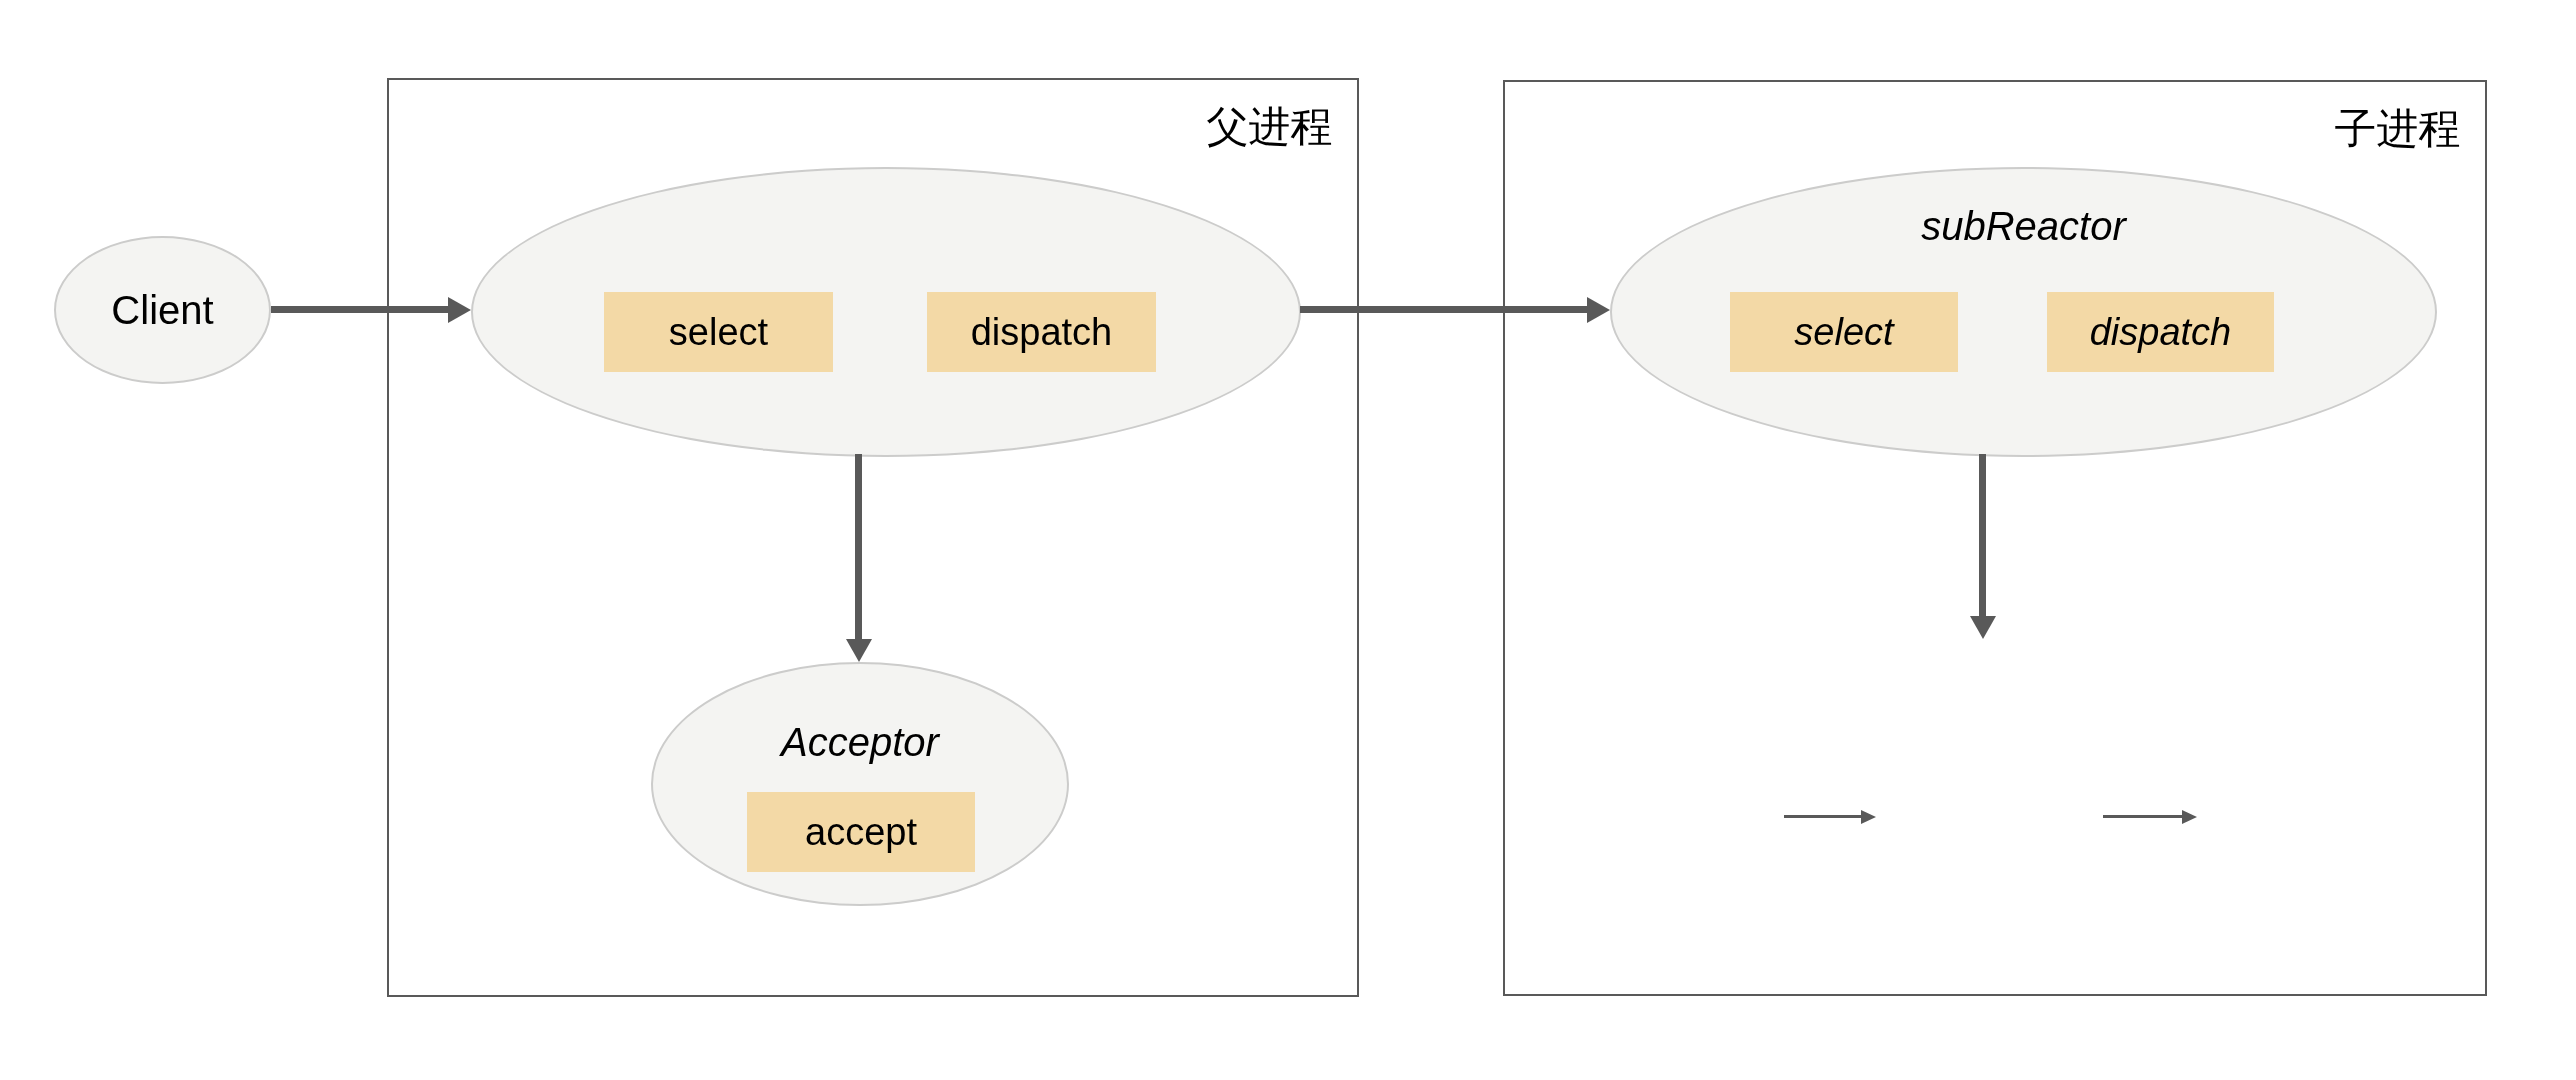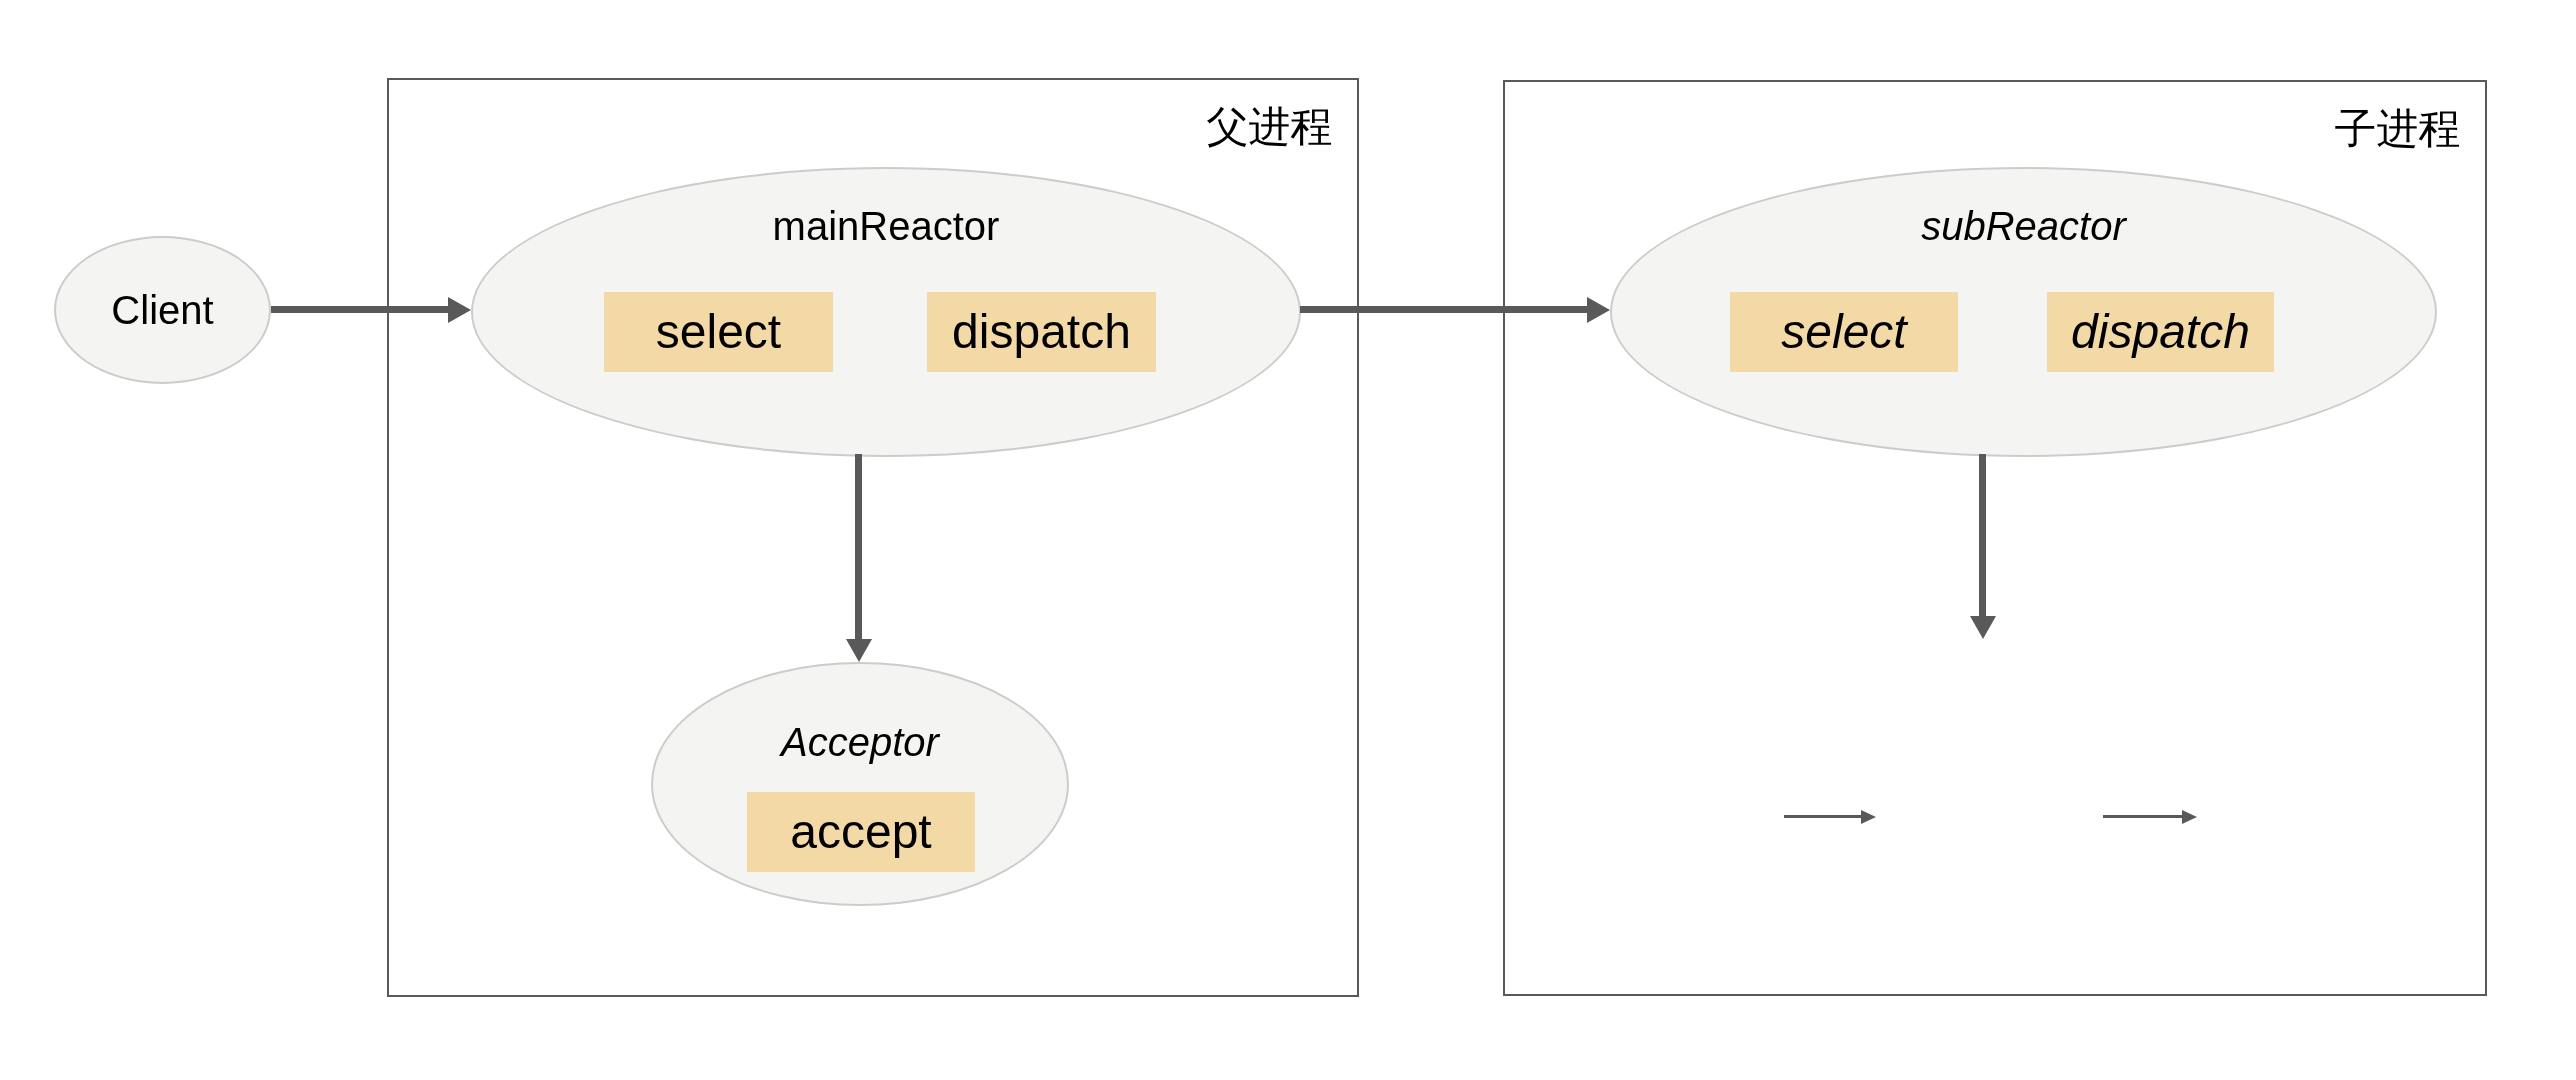--- a/index.html
+++ b/index.html
@@ -58,21 +58,21 @@
     font-size: 40px;
     white-space: nowrap;
   }
   
   .op-box {
     position: absolute;
     background: var(--op-box-fill, #f3d9a6);
     display: flex;
     align-items: center;
     justify-content: center;
-    font-size: 48px;
+    font-size: 38px;
     line-height: 1;
     white-space: nowrap;
     box-sizing: border-box;
   }
   
   .arrow-h {
     position: absolute;
     display: flex;
     align-items: center;
   }
@@ -123,21 +123,20 @@
   <div class="arrow-h" style="left:271px; top:296px; width:200px; height:27px;">
     <div class="shaft"></div>
     <div class="head-right"></div>
   </div>
 
   <div class="frame" style="left:387px; top:78px; width:972px; height:919px;">
     <div class="frame-label">父进程</div>
   </div>
 
   <div class="ellipse" style="left:471px; top:167px; width:830px; height:290px;">
-    <div class="node-title" style="top:37px;">mainReactor</div>
     <div class="op-box" style="left:131px; top:123px; width:229px; height:80px;">select</div>
     <div class="op-box" style="left:454px; top:123px; width:229px; height:80px;">dispatch</div>
   </div>
 
   <div class="arrow-h" style="left:1300px; top:296px; width:310px; height:27px;">
     <div class="shaft"></div>
     <div class="head-right"></div>
   </div>
 
   <div class="arrow-v" style="left:845px; top:454px; width:27px; height:208px;">

